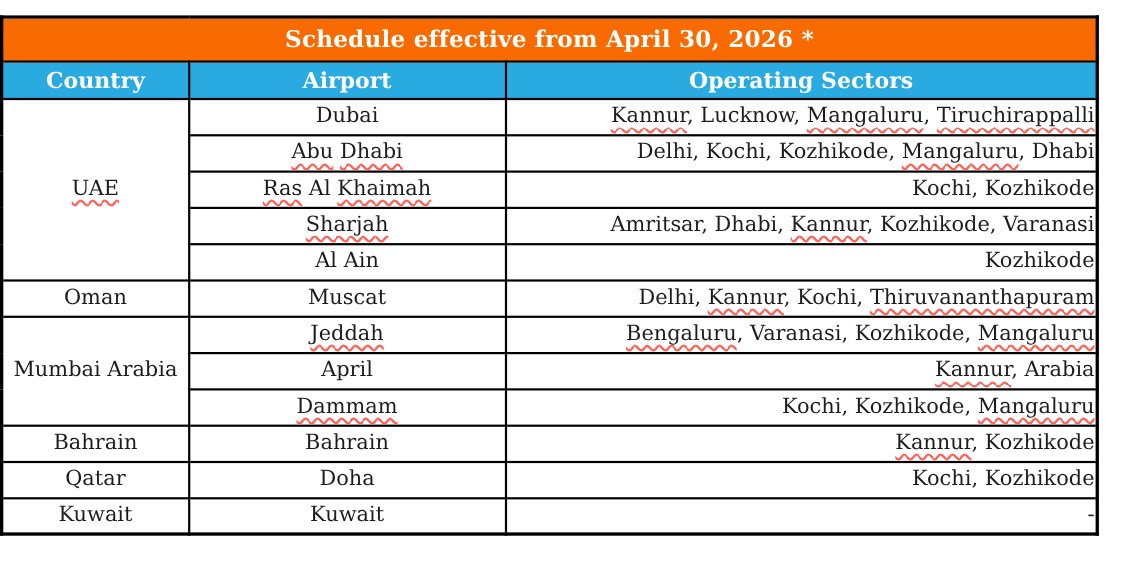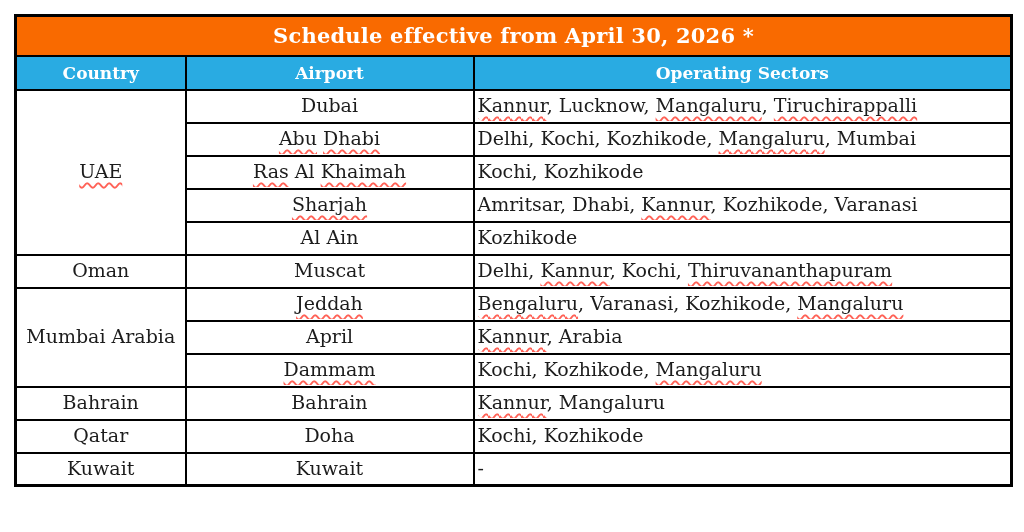--- a/index.html
+++ b/index.html
@@ -6,44 +6,44 @@
     --title-bg:#F96A00; --title-text:#FFFFFF;
     --header-bg:#29ABE2; --header-text:#FFFFFF;
     --border:#000000; --body-text:#1C1C1C; --squiggle:#FF6257;
   }
   *{box-sizing:border-box;}
   html,body{margin:0;padding:0;}
   body{
     width:1024px;height:532px;background:#FFFFFF;position:relative;
     font-family:"DejaVu Serif", serif;
   }
-  .stage{position:absolute;left:14px;top:14px;width:824px;}
+  .stage{position:absolute;left:0;top:14px;width:824px;}
   table.sched{
     border-collapse:collapse;width:100%;table-layout:fixed;
     border:3px solid var(--border);
   }
   col.c1{width:170px;}
   col.c2{width:288px;}
   col.c3{width:538px;}
   td,th{border:2px solid var(--border);overflow:hidden;}
   tr.title-row td{
     background:var(--title-bg);color:var(--title-text);
     text-align:center;font-weight:bold;font-size:21px;height:40px;
     letter-spacing:0.2px;
   }
   tr.head-row th{
     background:var(--header-bg);color:var(--header-text);
-    text-align:center;font-weight:bold;font-size:17px;height:34px;
+    text-align:center;font-weight:bold;font-size:20px;height:34px;
   }
   td.cell{
     height:33px;font-size:19px;color:var(--body-text);
     line-height:1.15;white-space:nowrap;
   }
-  td.country,td.airport{text-align:center;vertical-align:middle;border-radius:10px;}
-  td.sectors{text-align:left;padding-left:3px;border-radius:10px;}
+  td.country,td.airport{text-align:center;vertical-align:middle;}
+  td.sectors{text-align:right;padding-left:17px;}
   .sq{
     text-decoration-line:underline;
     text-decoration-style:wavy;
     text-decoration-color:var(--squiggle);
     text-decoration-thickness:1.5px;
     text-underline-offset:4px;
     text-decoration-skip-ink:none;
   }
 </style>
 </head>
@@ -65,21 +65,21 @@
         <th>Airport</th>
         <th>Operating Sectors</th>
       </tr>
     <tr>
           <td class="cell country" rowspan="5"><span class="sq">UAE</span></td>
           <td class="cell airport"><span>Dubai</span></td>
           <td class="cell sectors"><span class="sq">Kannur</span><span>, Lucknow, </span><span class="sq">Mangaluru</span><span>, </span><span class="sq">Tiruchirappalli</span></td>
         </tr>
         <tr>
           <td class="cell airport"><span class="sq">Abu</span><span> </span><span class="sq">Dhabi</span></td>
-          <td class="cell sectors"><span>Delhi, Kochi, Kozhikode, </span><span class="sq">Mangaluru</span><span>, Mumbai</span></td>
+          <td class="cell sectors"><span>Delhi, Kochi, Kozhikode, </span><span class="sq">Mangaluru</span><span>, Dhabi</span></td>
         </tr>
         <tr>
           <td class="cell airport"><span class="sq">Ras</span><span> Al </span><span class="sq">Khaimah</span></td>
           <td class="cell sectors"><span>Kochi, Kozhikode</span></td>
         </tr>
         <tr>
           <td class="cell airport"><span class="sq">Sharjah</span></td>
           <td class="cell sectors"><span>Amritsar, Dhabi, </span><span class="sq">Kannur</span><span>, Kozhikode, Varanasi</span></td>
         </tr>
         <tr>
@@ -100,21 +100,21 @@
           <td class="cell airport"><span>April</span></td>
           <td class="cell sectors"><span class="sq">Kannur</span><span>, Arabia</span></td>
         </tr>
         <tr>
           <td class="cell airport"><span class="sq">Dammam</span></td>
           <td class="cell sectors"><span>Kochi, Kozhikode, </span><span class="sq">Mangaluru</span></td>
         </tr>
         <tr>
           <td class="cell country" rowspan="1"><span>Bahrain</span></td>
           <td class="cell airport"><span>Bahrain</span></td>
-          <td class="cell sectors"><span class="sq">Kannur</span><span>, Mangaluru</span></td>
+          <td class="cell sectors"><span class="sq">Kannur</span><span>, Kozhikode</span></td>
         </tr>
         <tr>
           <td class="cell country" rowspan="1"><span>Qatar</span></td>
           <td class="cell airport"><span>Doha</span></td>
           <td class="cell sectors"><span>Kochi, Kozhikode</span></td>
         </tr>
         <tr>
           <td class="cell country" rowspan="1"><span>Kuwait</span></td>
           <td class="cell airport"><span>Kuwait</span></td>
           <td class="cell sectors"><span>-</span></td>

